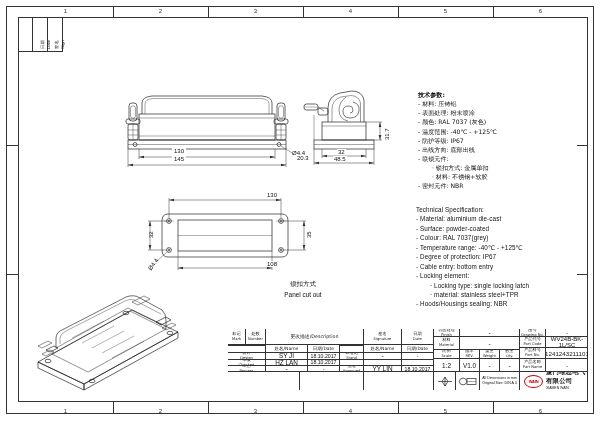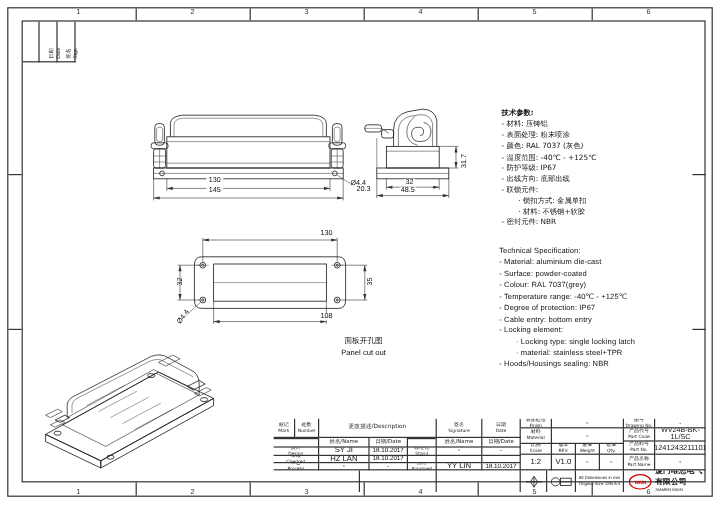--- a/index.html
+++ b/index.html
@@ -35,21 +35,21 @@
 
   
   .dimtxt{position:absolute;font-size:6px;color:#111;white-space:nowrap;}
   .dimtxt.rot{transform:rotate(-90deg);transform-origin:left top;}
   .dimtxt.rot45{transform:rotate(-55deg);transform-origin:left top;}
 
   .caption{position:absolute;text-align:center;font-size:6.4px;line-height:1.55;
            color:#111;}
 
   
-  #tb{position:absolute;left:228px;top:349px;width:360px;height:61px;}
+  #tb{position:absolute;left:228px;top:329px;width:360px;height:61px;}
   #tb .c{position:absolute;box-sizing:border-box;border-right:1px solid #333;
          border-bottom:1px solid #333;overflow:hidden;}
   #tb .noR{border-right:none;} #tb .noB{border-bottom:none;}
   .lbl{font-size:4.2px;line-height:1.15;text-align:center;color:#222;
        font-family:"DejaVu Sans",sans-serif;}
   .lbl .en{font-size:3.7px;display:block;}
   .val{font-size:6.4px;text-align:center;color:#111;font-family:"Liberation Sans",sans-serif;}
   .valsm{font-size:5.2px;text-align:center;color:#111;}
   .center{display:flex;align-items:center;justify-content:center;height:100%;}
   .diag{position:absolute;background:#333;height:1px;transform-origin:left center;}
@@ -268,21 +268,21 @@
         <polygon points="164,60 162.7,55 165.3,55"></polygon>
     </g>
   </svg>
   <div class="dimtxt" style="left:265px;top:192px;background:#fff;padding:0 2px;">130</div>
   <div class="dimtxt" style="left:265px;top:261px;background:#fff;padding:0 2px;">108</div>
   <div class="dimtxt rot" style="left:148px;top:238px;">32</div>
   <div class="dimtxt rot" style="left:306px;top:238px;">35</div>
   <div class="dimtxt rot45" style="left:147px;top:268px;">Ø4.4</div>
 
   <div class="caption" style="left:258px;top:280px;width:90px;">
-    <div style="font-family:'DejaVu Sans',sans-serif;">面板开孔图</div>
+    <div style="font-family:'DejaVu Sans',sans-serif;">锁扣方式</div>
     <div>Panel cut out</div>
   </div>
 
   <svg id="iso-view" style="position:absolute;left:28px;top:288px;" width="160" height="112" viewBox="0 0 160 112">
     <g fill="none" stroke="#222" stroke-width="0.7">
 
       <path d="M10 74 L104 22 L150 44 L56 96 Z"></path>
       <path d="M10 74 L10 80 L56 102 L56 96 Z"></path>
       <path d="M56 96 L56 102 L150 50 L150 44 Z"></path>
 

